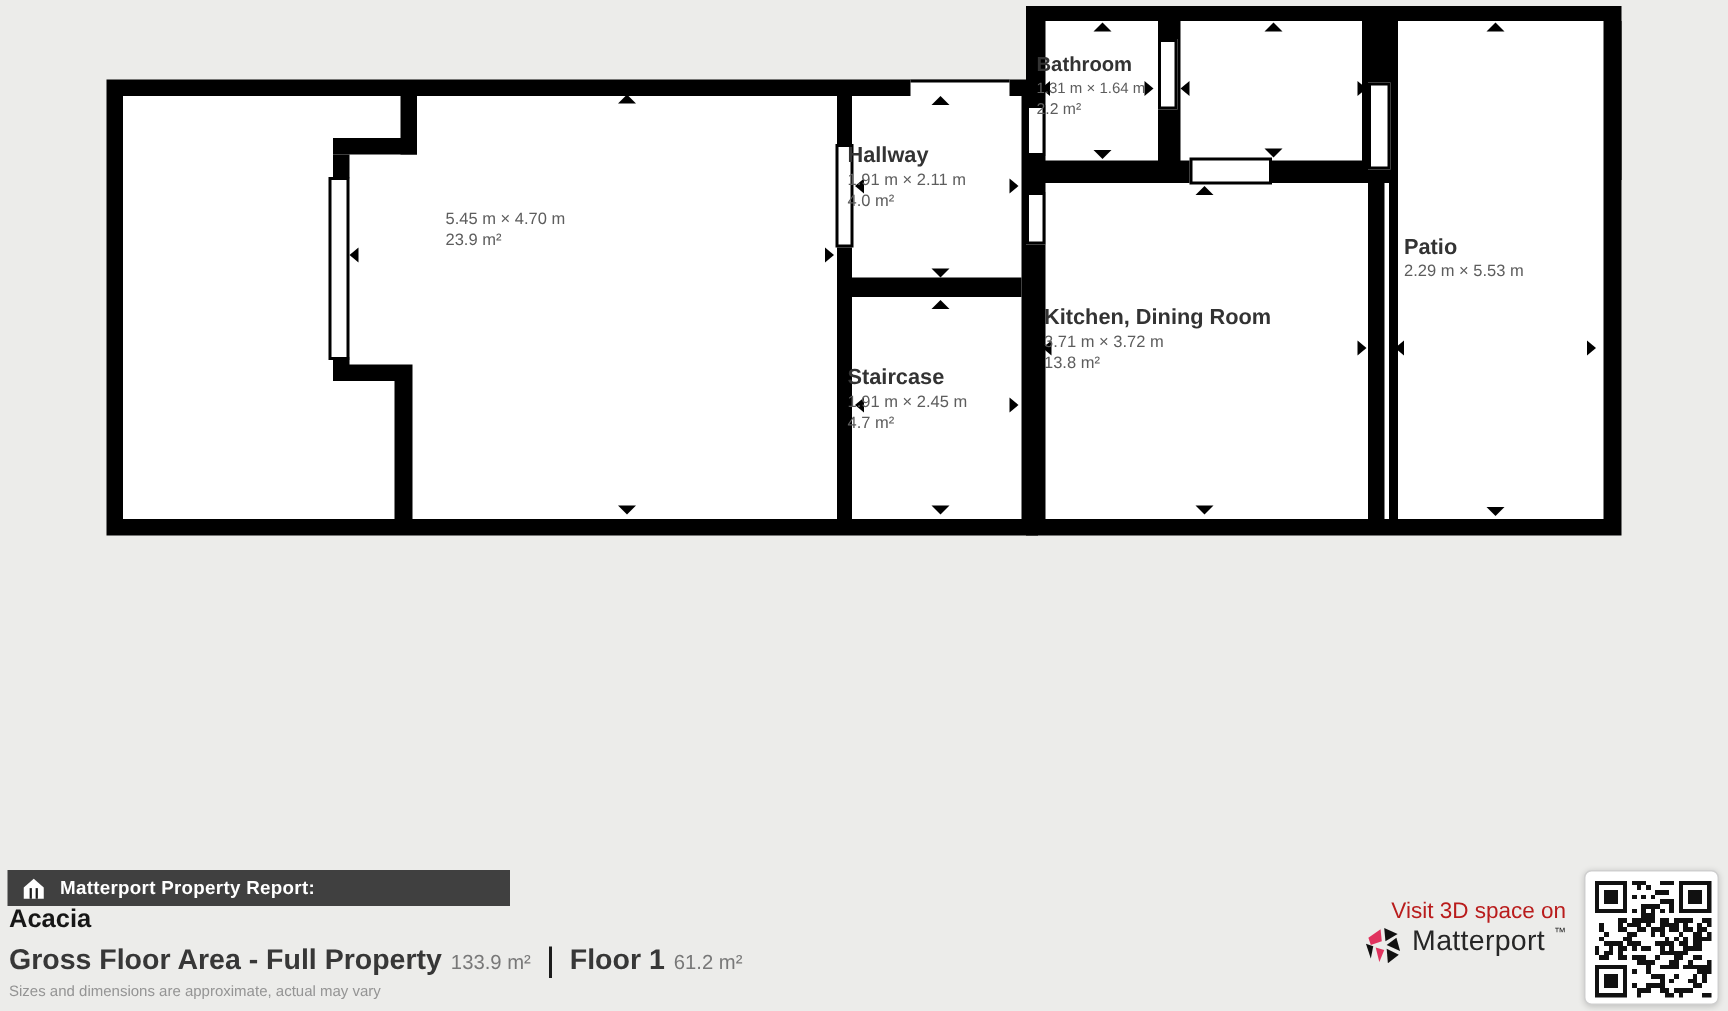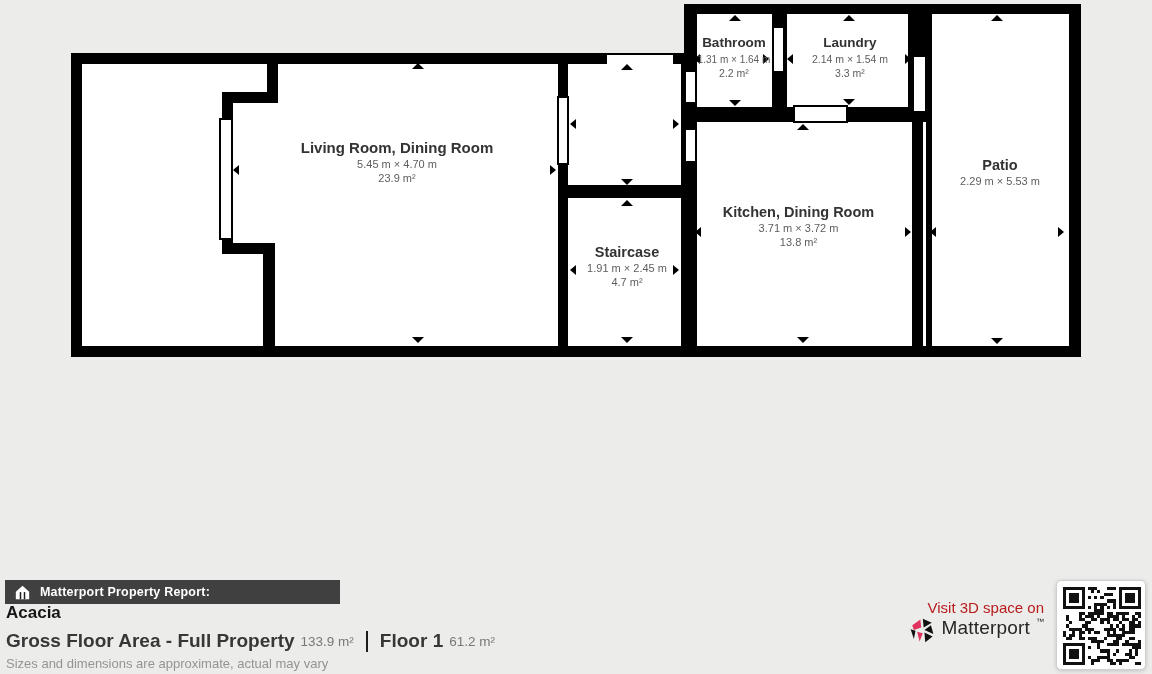--- a/index.html
+++ b/index.html
@@ -15,34 +15,34 @@
   .roomfill{position:absolute;background:#fff;}
   .win{position:absolute;background:#fff;border:2px solid #000;box-sizing:border-box;}
   .door{position:absolute;background:#fff;box-sizing:border-box;}
   
   .ar{position:absolute;width:0;height:0;}
   .ar-up{border-left:6px solid transparent;border-right:6px solid transparent;border-bottom:6px solid #000;}
   .ar-down{border-left:6px solid transparent;border-right:6px solid transparent;border-top:6px solid #000;}
   .ar-left{border-top:5px solid transparent;border-bottom:5px solid transparent;border-right:6px solid #000;}
   .ar-right{border-top:5px solid transparent;border-bottom:5px solid transparent;border-left:6px solid #000;}
   
-  .room-label{position:absolute;text-align:center;color:#333;}
+  .room-label{position:absolute;text-align:left;color:#333;}
   .room-title{font-weight:bold;font-size:14.5px;color:#333;line-height:16px;margin-bottom:2px;}
   .room-dims,.room-area{font-size:11px;color:#5d5d5d;line-height:13.5px;}
   .t15{font-size:15px;} .t13{font-size:13.5px;} .d10{font-size:10px;} .d105{font-size:10.5px;}
   
   .report-bar{position:absolute;left:5px;top:580px;width:335px;height:24px;background:#404040;
     display:flex;align-items:center;padding-left:9px;box-sizing:border-box;gap:9px;}
   .report-bar-label{color:#fff;font-weight:bold;font-size:12.5px;letter-spacing:.2px;}
   .property-name{position:absolute;left:6px;top:603px;font-size:17px;font-weight:bold;color:#161616;}
   .gfa-row{position:absolute;left:6px;top:630px;display:flex;align-items:center;}
   .gfa-label,.floor-label{font-weight:bold;font-size:19px;color:#373737;}
   .gfa-value,.floor-value{font-size:13.5px;color:#787878;margin-left:6px;}
   .gfa-divider{width:2px;height:21px;background:#1c1c1c;margin:0 12px;}
-  .disclaimer{position:absolute;left:6px;top:656px;font-size:13px;color:#949494;}
+  .disclaimer{position:absolute;left:6px;top:656px;font-size:10px;color:#949494;}
   .visit-text{position:absolute;left:820px;top:599px;width:224px;text-align:right;font-size:15px;color:#b91c1c;}
   .brand-row{position:absolute;left:820px;top:617px;width:224px;display:flex;justify-content:flex-end;align-items:flex-start;gap:6px;}
   .brand-word{font-size:19px;color:#262626;letter-spacing:.2px;}
   .brand-tm{font-size:8px;vertical-align:super;color:#262626;}
   .qr-card{position:absolute;left:1056px;top:580px;width:90px;height:90px;background:#fff;
     border:1px solid #cfcfcf;border-radius:5px;box-shadow:0 1px 4px rgba(0,0,0,.18);box-sizing:border-box;}
   .qr-card svg{position:absolute;left:6px;top:6px;}
 </style>
 </head>
 <body>
@@ -108,38 +108,37 @@
   <div class="ar ar-down" style="left:797px;top:337px;"></div>
   <div class="ar ar-left" style="left:695px;top:227px;"></div>
   <div class="ar ar-right" style="left:905px;top:227px;"></div>
 
   <div class="ar ar-up" style="left:991px;top:15px;"></div>
   <div class="ar ar-down" style="left:991px;top:338px;"></div>
   <div class="ar ar-left" style="left:930px;top:227px;"></div>
   <div class="ar ar-right" style="left:1058px;top:227px;"></div>
 
   <div class="room-label" style="left:297px;top:140px;width:200px;">
-    <div class="room-title t15">Living Room, Dining Room</div>
     <div class="room-dims">5.45 m × 4.70 m</div>
     <div class="room-area">23.9 m²</div>
+  </div>
+  <div class="room-label" style="left:565px;top:96px;width:124px;">
+    <div class="room-title">Hallway</div>
+    <div class="room-dims">1.91 m × 2.11 m</div>
+    <div class="room-area">4.0 m²</div>
   </div>
   <div class="room-label" style="left:565px;top:244px;width:124px;">
     <div class="room-title">Staircase</div>
     <div class="room-dims">1.91 m × 2.45 m</div>
     <div class="room-area">4.7 m²</div>
   </div>
   <div class="room-label" style="left:691px;top:35px;width:86px;">
     <div class="room-title t13">Bathroom</div>
     <div class="room-dims d10">1.31 m × 1.64 m</div>
     <div class="room-area d105">2.2 m²</div>
-  </div>
-  <div class="room-label" style="left:788px;top:35px;width:124px;">
-    <div class="room-title t13">Laundry</div>
-    <div class="room-dims d105">2.14 m × 1.54 m</div>
-    <div class="room-area d105">3.3 m²</div>
   </div>
   <div class="room-label" style="left:696px;top:204px;width:205px;">
     <div class="room-title">Kitchen, Dining Room</div>
     <div class="room-dims">3.71 m × 3.72 m</div>
     <div class="room-area">13.8 m²</div>
   </div>
   <div class="room-label" style="left:936px;top:157px;width:128px;">
     <div class="room-title">Patio</div>
     <div class="room-dims">2.29 m × 5.53 m</div>
   </div>

